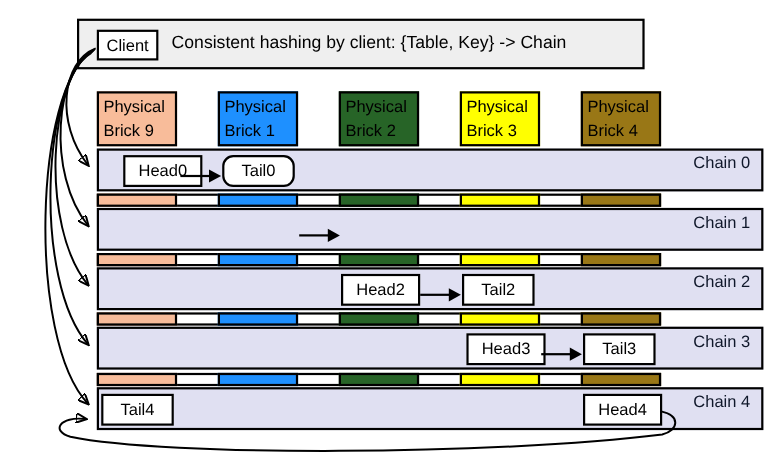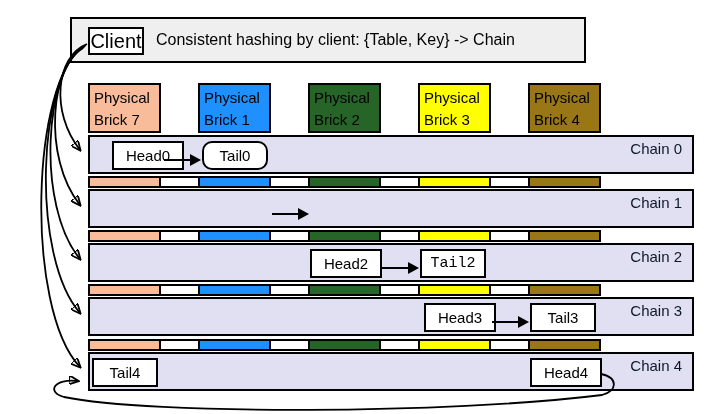--- a/index.html
+++ b/index.html
@@ -2,39 +2,39 @@
 <html><head>
 <meta charset="utf-8">
 <style>
   html,body{margin:0;padding:0;background:#ffffff;font-family:"Liberation Sans",sans-serif;}
   .canvas{position:relative;width:705px;height:414px;background:#ffffff;overflow:hidden;}
   .abs{position:absolute;box-sizing:border-box;}
 
   
   .top-panel{left:70px;top:17px;width:516px;height:46px;background:#EFEFEF;border:2px solid #000;}
   .client-box{position:absolute;left:16px;top:8px;width:56px;height:28px;background:#fff;border:2px solid #000;
-              display:flex;align-items:center;justify-content:center;font-size:20px;color:#000;box-sizing:border-box;}
+              display:flex;align-items:center;justify-content:center;font-size:15px;color:#000;box-sizing:border-box;}
   .panel-desc{position:absolute;left:84px;top:0;height:42px;display:flex;align-items:center;font-size:16px;color:#000;white-space:nowrap;}
 
   
   .brick{top:83px;width:73px;height:50px;border:2px solid #000;color:#000;font-size:15px;line-height:22px;padding:2px 0 0 4px;}
   .b0{left:88px;} .b1{left:198px;} .b2{left:308px;} .b3{left:418px;} .b4{left:528px;}
   .brick span{display:block;}
 
   
   .chain-row{left:88px;width:606px;height:39px;background:#E0E0F2;border:2px solid #000;}
   .r0{top:135px;} .r1{top:189px;} .r2{top:243px;} .r3{top:297px;} .r4{top:352px;}
   .chain-label{position:absolute;right:10px;top:3px;font-size:15px;color:#0f172a;}
 
   .node-box{position:absolute;top:4px;height:29px;background:#fff;border:2px solid #000;
             display:flex;align-items:center;justify-content:center;font-size:15px;color:#000;box-sizing:border-box;}
   .hbox{width:72px;} .tbox{width:66px;}
   .r0 .hbox{left:2px;margin-left:20px;}   .r0 .tbox{left:112px;border-radius:10px;}
   .r1 .hbox{left:110px;} .r1 .tbox{left:220px;}
-  .r2 .hbox{left:220px;} .r2 .tbox{left:330px;font-family:Liberation Mono, monospace;}
+  .r2 .hbox{left:220px;} .r2 .tbox{left:330px;}
   .r3 .hbox{left:334px;} .r3 .tbox{left:440px;}
   .r4 .tbox{left:2px;}   .r4 .hbox{left:440px;}
 
   
   .h-arrow{position:absolute;top:17px;width:38px;height:12px;}
   .r0 .h-arrow{left:74px;} .r1 .h-arrow{left:182px;} .r2 .h-arrow{left:292px;} .r3 .h-arrow{left:402px;}
   .h-arrow .line{position:absolute;left:0;top:5px;width:28px;height:2px;background:#000;}
   .h-arrow .tri{position:absolute;left:26px;top:0;width:0;height:0;border-left:11px solid #000;
                 border-top:6px solid transparent;border-bottom:6px solid transparent;}
 
@@ -52,21 +52,21 @@
 
 <div class="canvas">
 
   <div class="abs top-panel">
     <div class="client-box">Client</div>
     <div class="panel-desc">Consistent hashing by client: {Table, Key} -&gt; Chain</div>
   </div>
 
   <div class="abs brick b0" style="background-color: rgb(248, 188, 154);">
     <span>Physical</span>
-    <span>Brick 7</span>
+    <span>Brick 9</span>
   </div>
   <div class="abs brick b1" style="background-color: rgb(30, 144, 255);">
     <span>Physical</span>
     <span>Brick 1</span>
   </div>
   <div class="abs brick b2" style="background-color: rgb(39, 100, 39);">
     <span>Physical</span>
     <span>Brick 2</span>
   </div>
   <div class="abs brick b3" style="background-color: rgb(255, 255, 0);">

